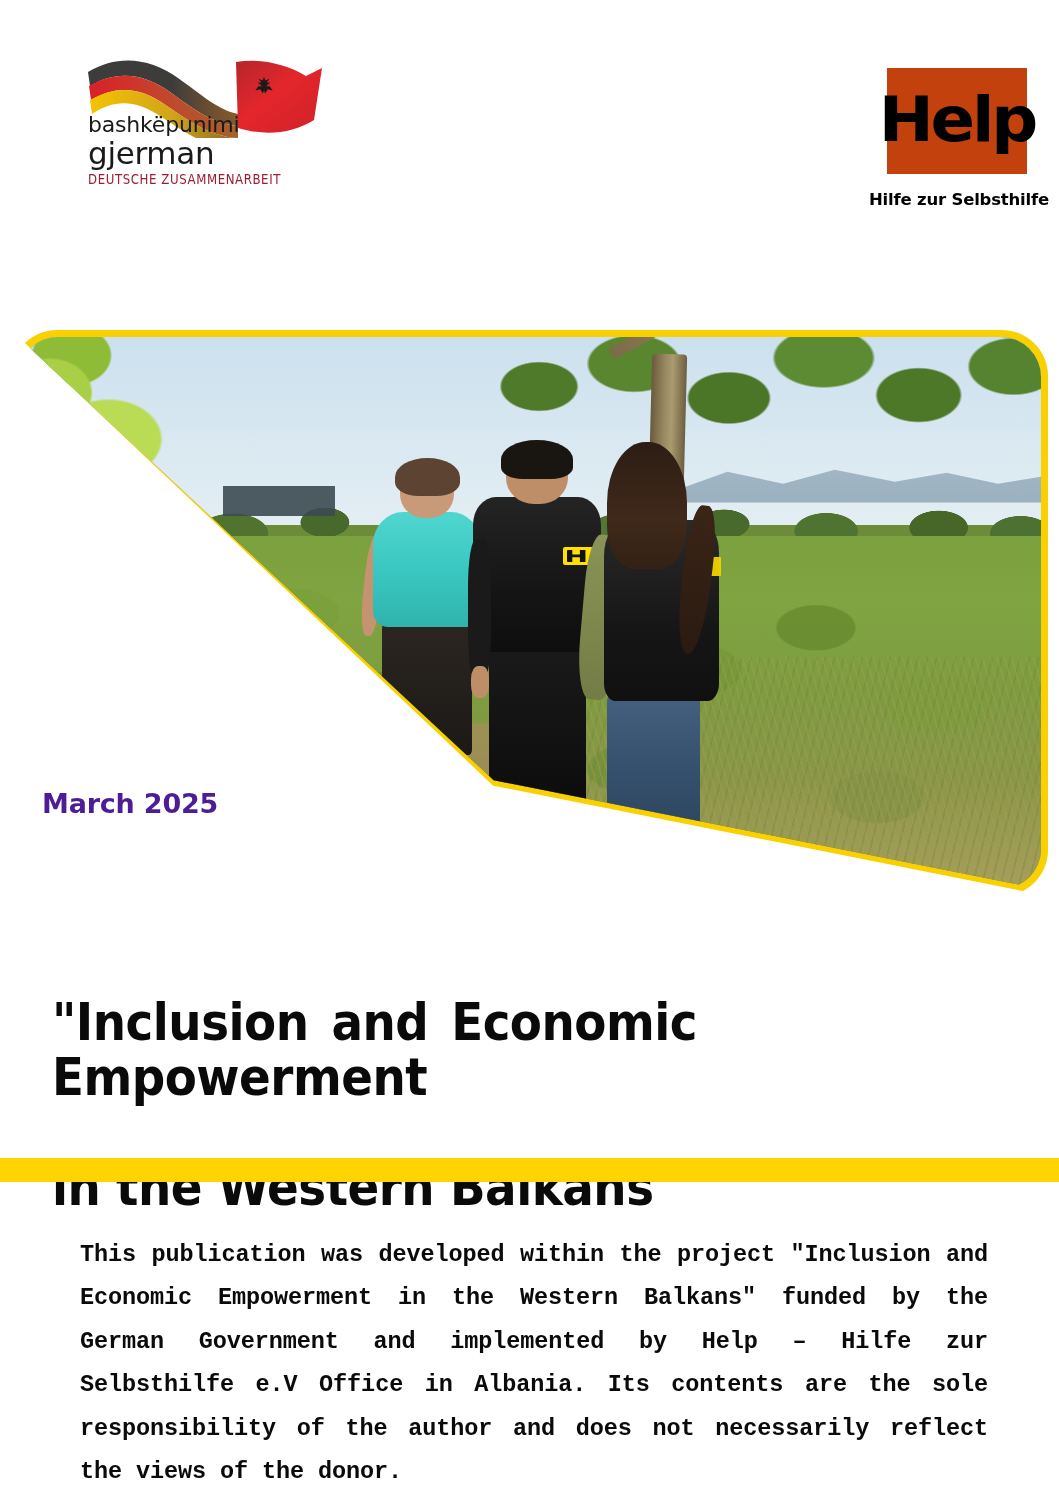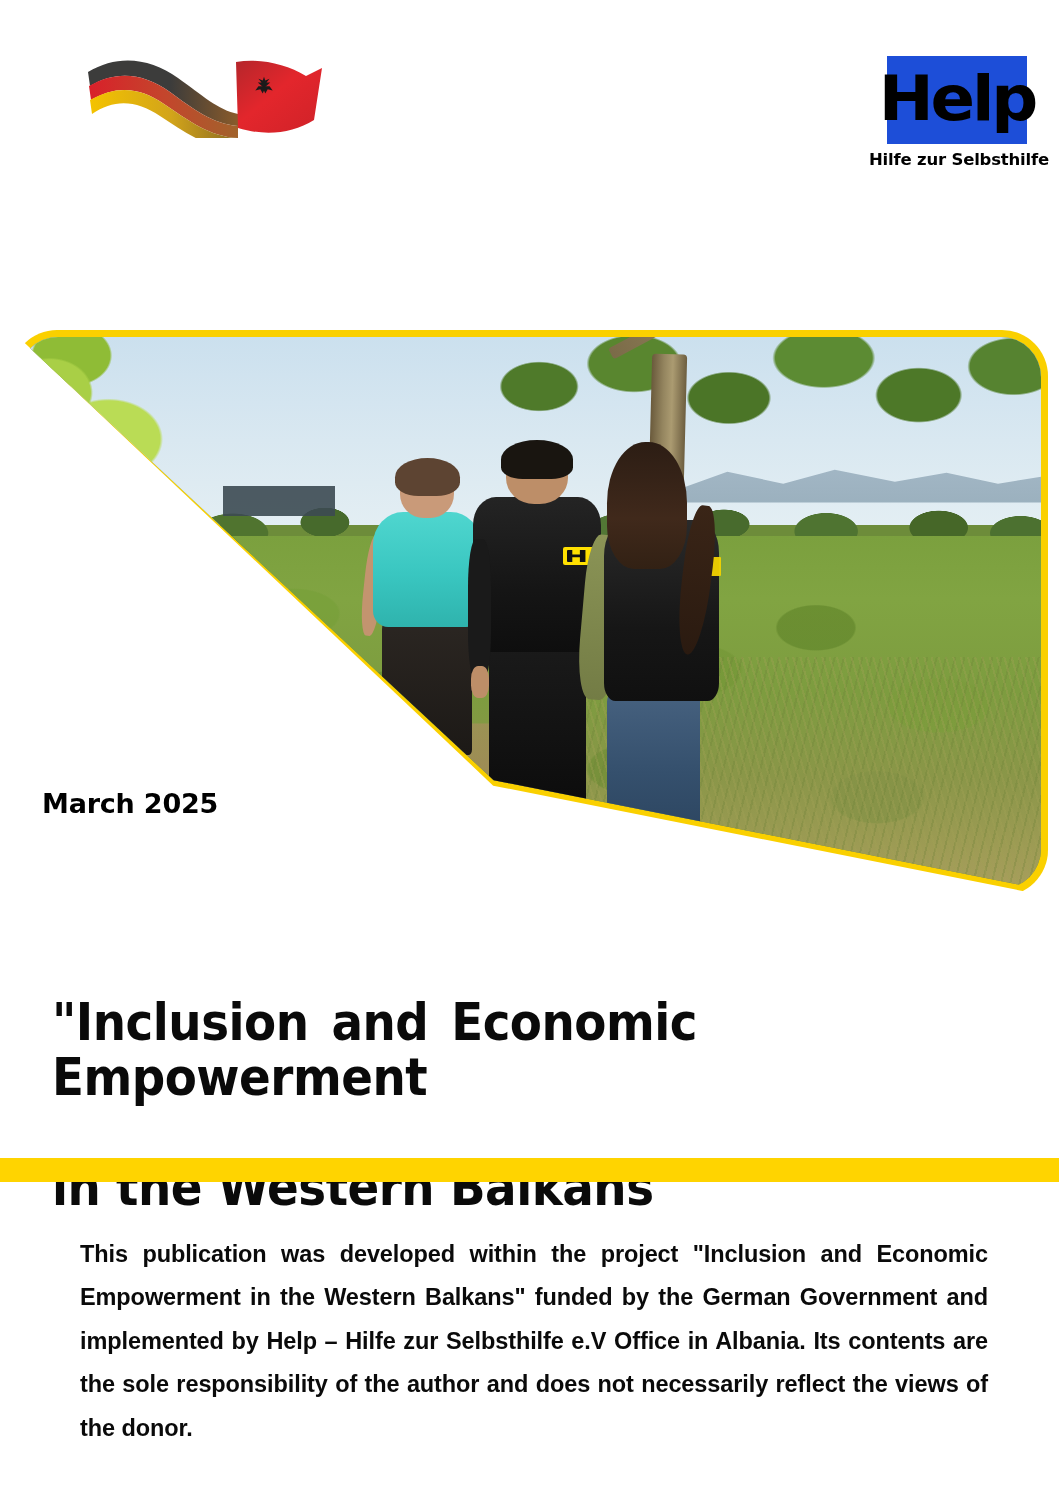--- a/index.html
+++ b/index.html
@@ -65,23 +65,23 @@
 
   .logo-help {
     position: absolute;
     right: 15px;
     top: 52px;
     width: 175px;
     text-align: center;
   }
   .help-square {
     width: 140px;
-    height: 88px;
-    background: #1d4ed8;
-    margin: 4px auto;
+    height: 106px;
+    background: #c2410c;
+    margin: 16px auto;
     position: relative;
   }
   .help-word {
     position: absolute;
     left: 50%;
     top: 50%;
     transform: translate(-50%, -52%) scaleX(1.06);
     font-family: "DejaVu Sans", sans-serif;
     font-weight: bold;
     font-size: 62px;
@@ -361,21 +361,21 @@
 
   
   .date {
     position: absolute;
     left: 42px;
     top: 788px;
     font-family: "DejaVu Sans", sans-serif;
     font-weight: bold;
     font-size: 27px;
     letter-spacing: -0.2px;
-    color: #000000;
+    color: #4c1d95;
   }
 
   
   .title {
     position: absolute;
     left: 52px;
     top: 940px;
     width: 980px;
     font-family: "DejaVu Sans Condensed", "Liberation Sans Narrow", "DejaVu Sans", sans-serif;
     font-weight: bold;
@@ -398,21 +398,21 @@
     height: 24px;
     background: #FFD400;
   }
 
   
   .disclaimer {
     position: absolute;
     left: 80px;
     top: 1233px;
     width: 908px;
-    font-family: Liberation Sans, sans-serif;
+    font-family: Liberation Mono, monospace;
     font-weight: bold;
     font-size: 23.5px;
     line-height: 1.85;
     letter-spacing: -0.1px;
     color: #0a0a0a;
     text-align: justify;
     text-justify: inter-word;
   }
 </style>
 </head>
@@ -444,20 +444,25 @@
     </defs>
     <path d="M10,24 C40,6 72,10 100,30 C124,47 140,62 160,66 L160,78 C134,76 114,60 92,44 C66,25 38,22 12,38 Z" fill="url(#gBlack)"></path>
     <path d="M11,38 C38,22 66,25 92,44 C114,60 134,76 160,78 L160,90 C132,89 110,72 86,56 C62,39 38,37 13,52 Z" fill="url(#gRed)"></path>
     <path d="M12,52 C38,37 62,39 86,56 C110,72 132,89 160,90 L160,101 C130,101 106,84 82,68 C58,52 36,51 14,66 Z" fill="url(#gGold)"></path>
     <path d="M158,14 C182,10 208,16 228,28 L244,20 L236,72 C214,86 186,88 160,80 Z" fill="url(#gAlb)"></path>
     <g fill="#1a1a1a" transform="translate(186,40) scale(0.62)">
       <path d="M0,0 L-10,-9 L-4,-9 L-9,-15 L-2,-12 L0,-18 L2,-12 L9,-15 L4,-9 L10,-9 Z"></path>
       <path d="M-9,-3 L-14,4 L-6,2 L-2,9 L0,4 L2,9 L6,2 L14,4 L9,-3 Z"></path>
     </g>
   </svg>
+  <div class="words">
+    <div class="gl-line1">bashkëpunimi</div>
+    <div class="gl-line2">gjerman</div>
+    <div class="gl-line3">DEUTSCHE ZUSAMMENARBEIT</div>
+  </div>
 </div>
 
 <div class="logo-help">
   <div class="help-square">
     <span class="help-word">Help</span>
   </div>
   <div class="help-tag">Hilfe zur Selbsthilfe</div>
 </div>
 
 <div class="hero">

